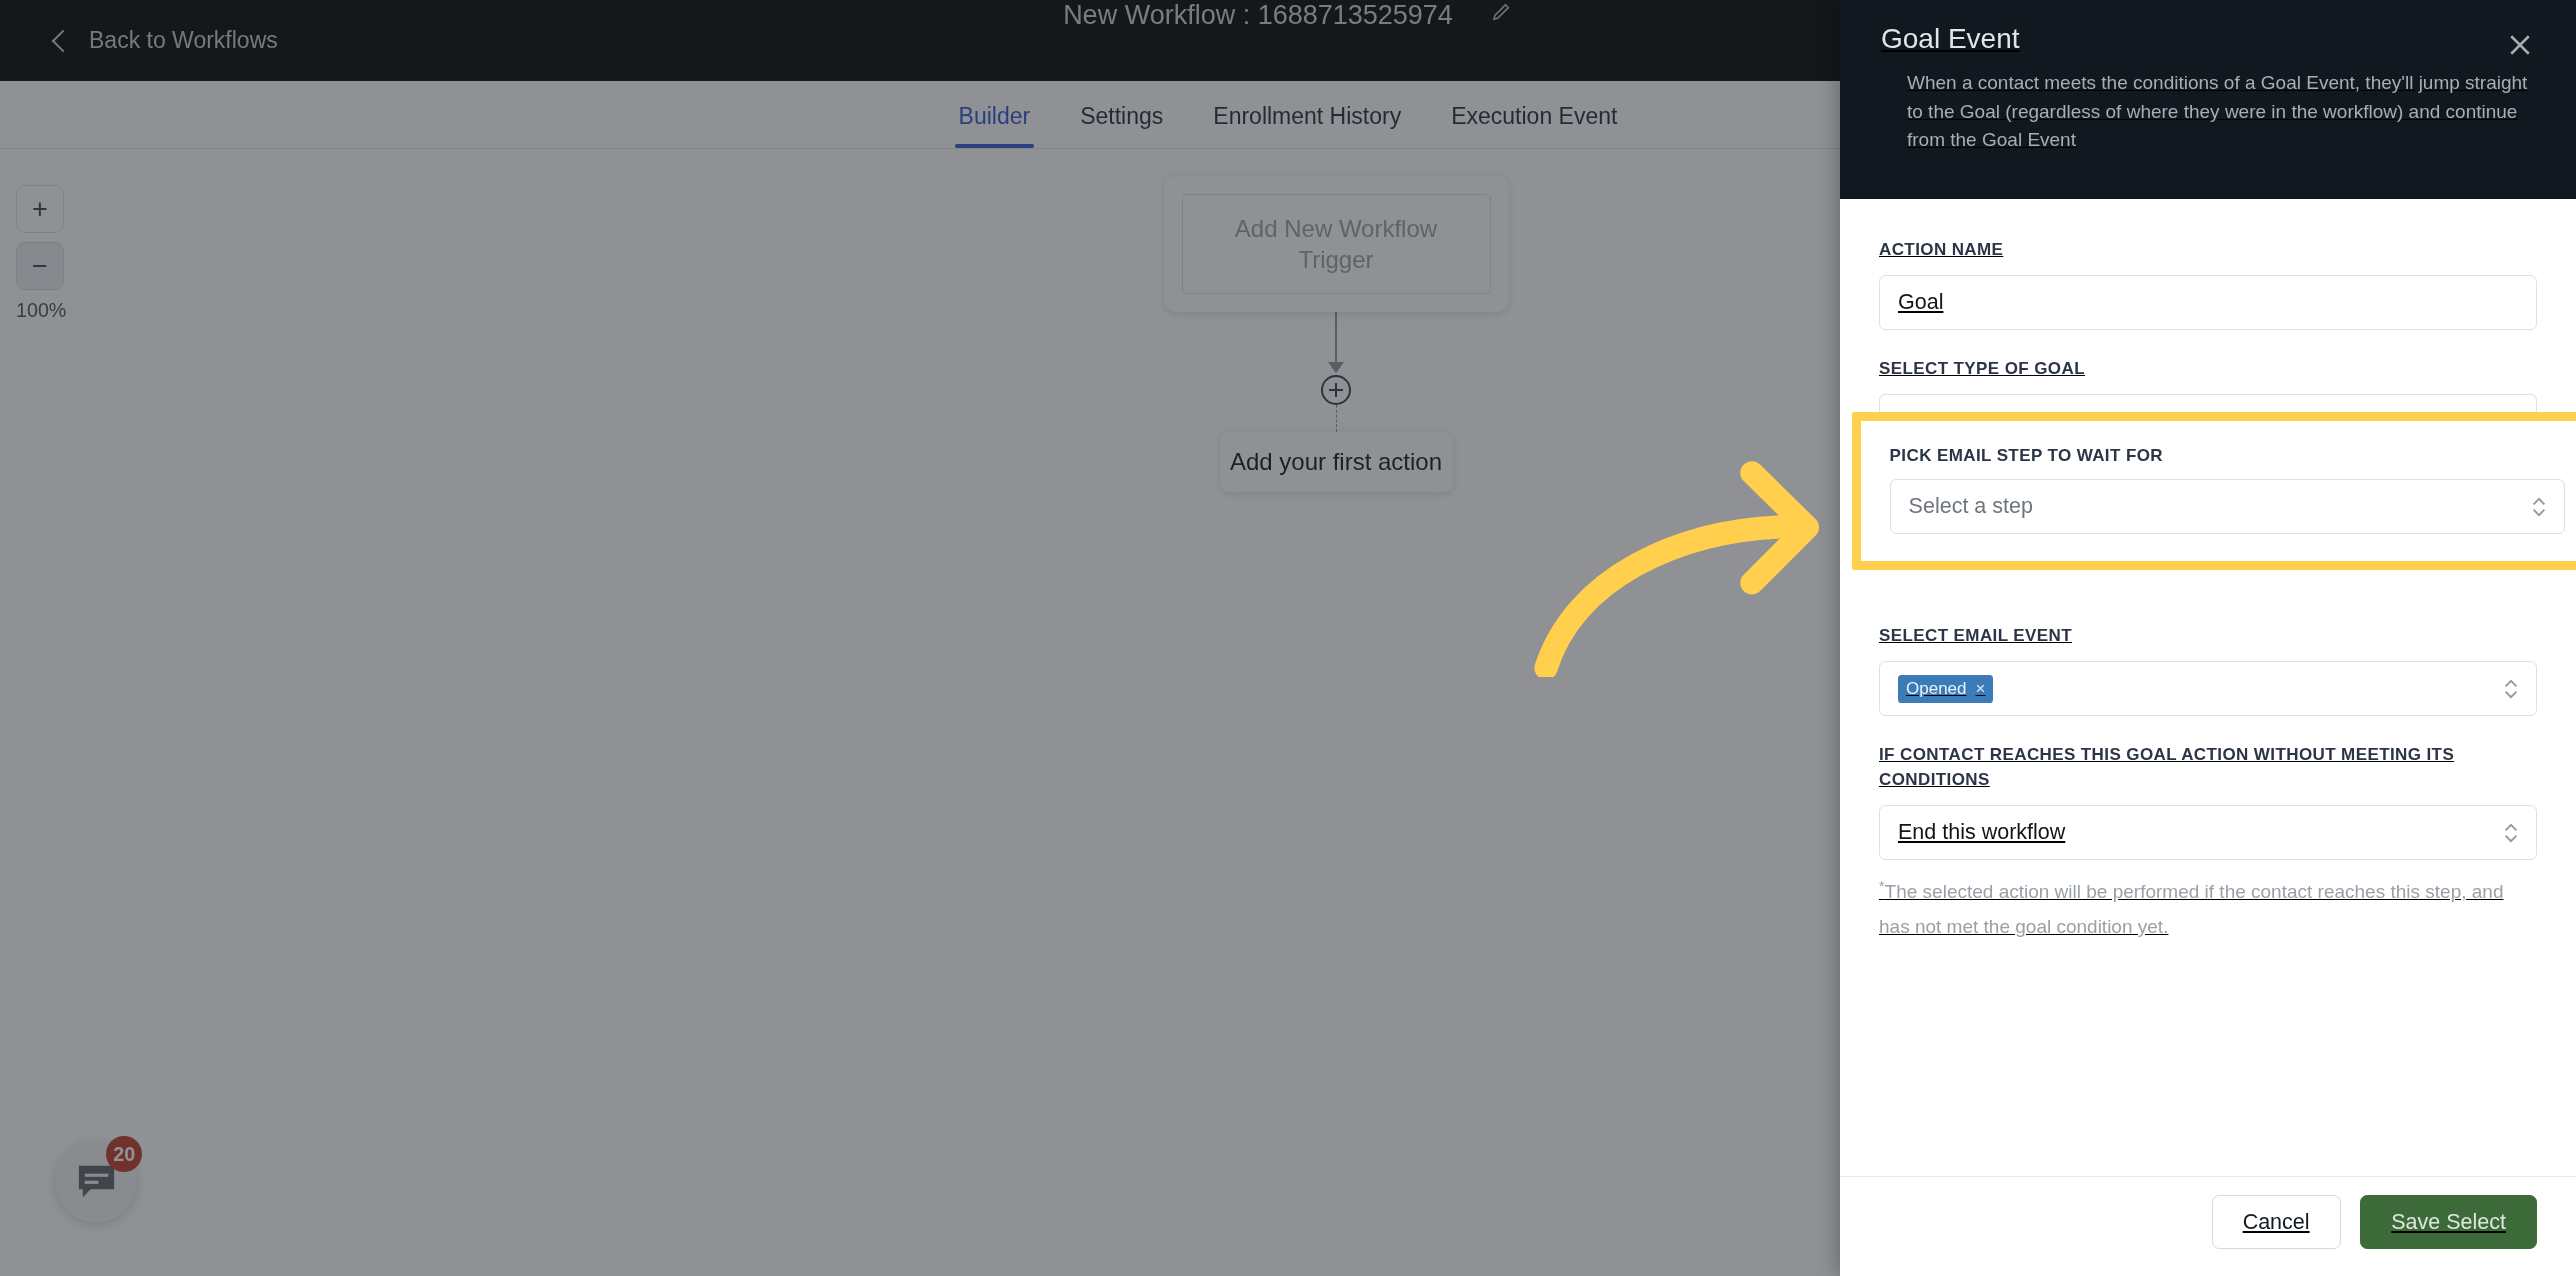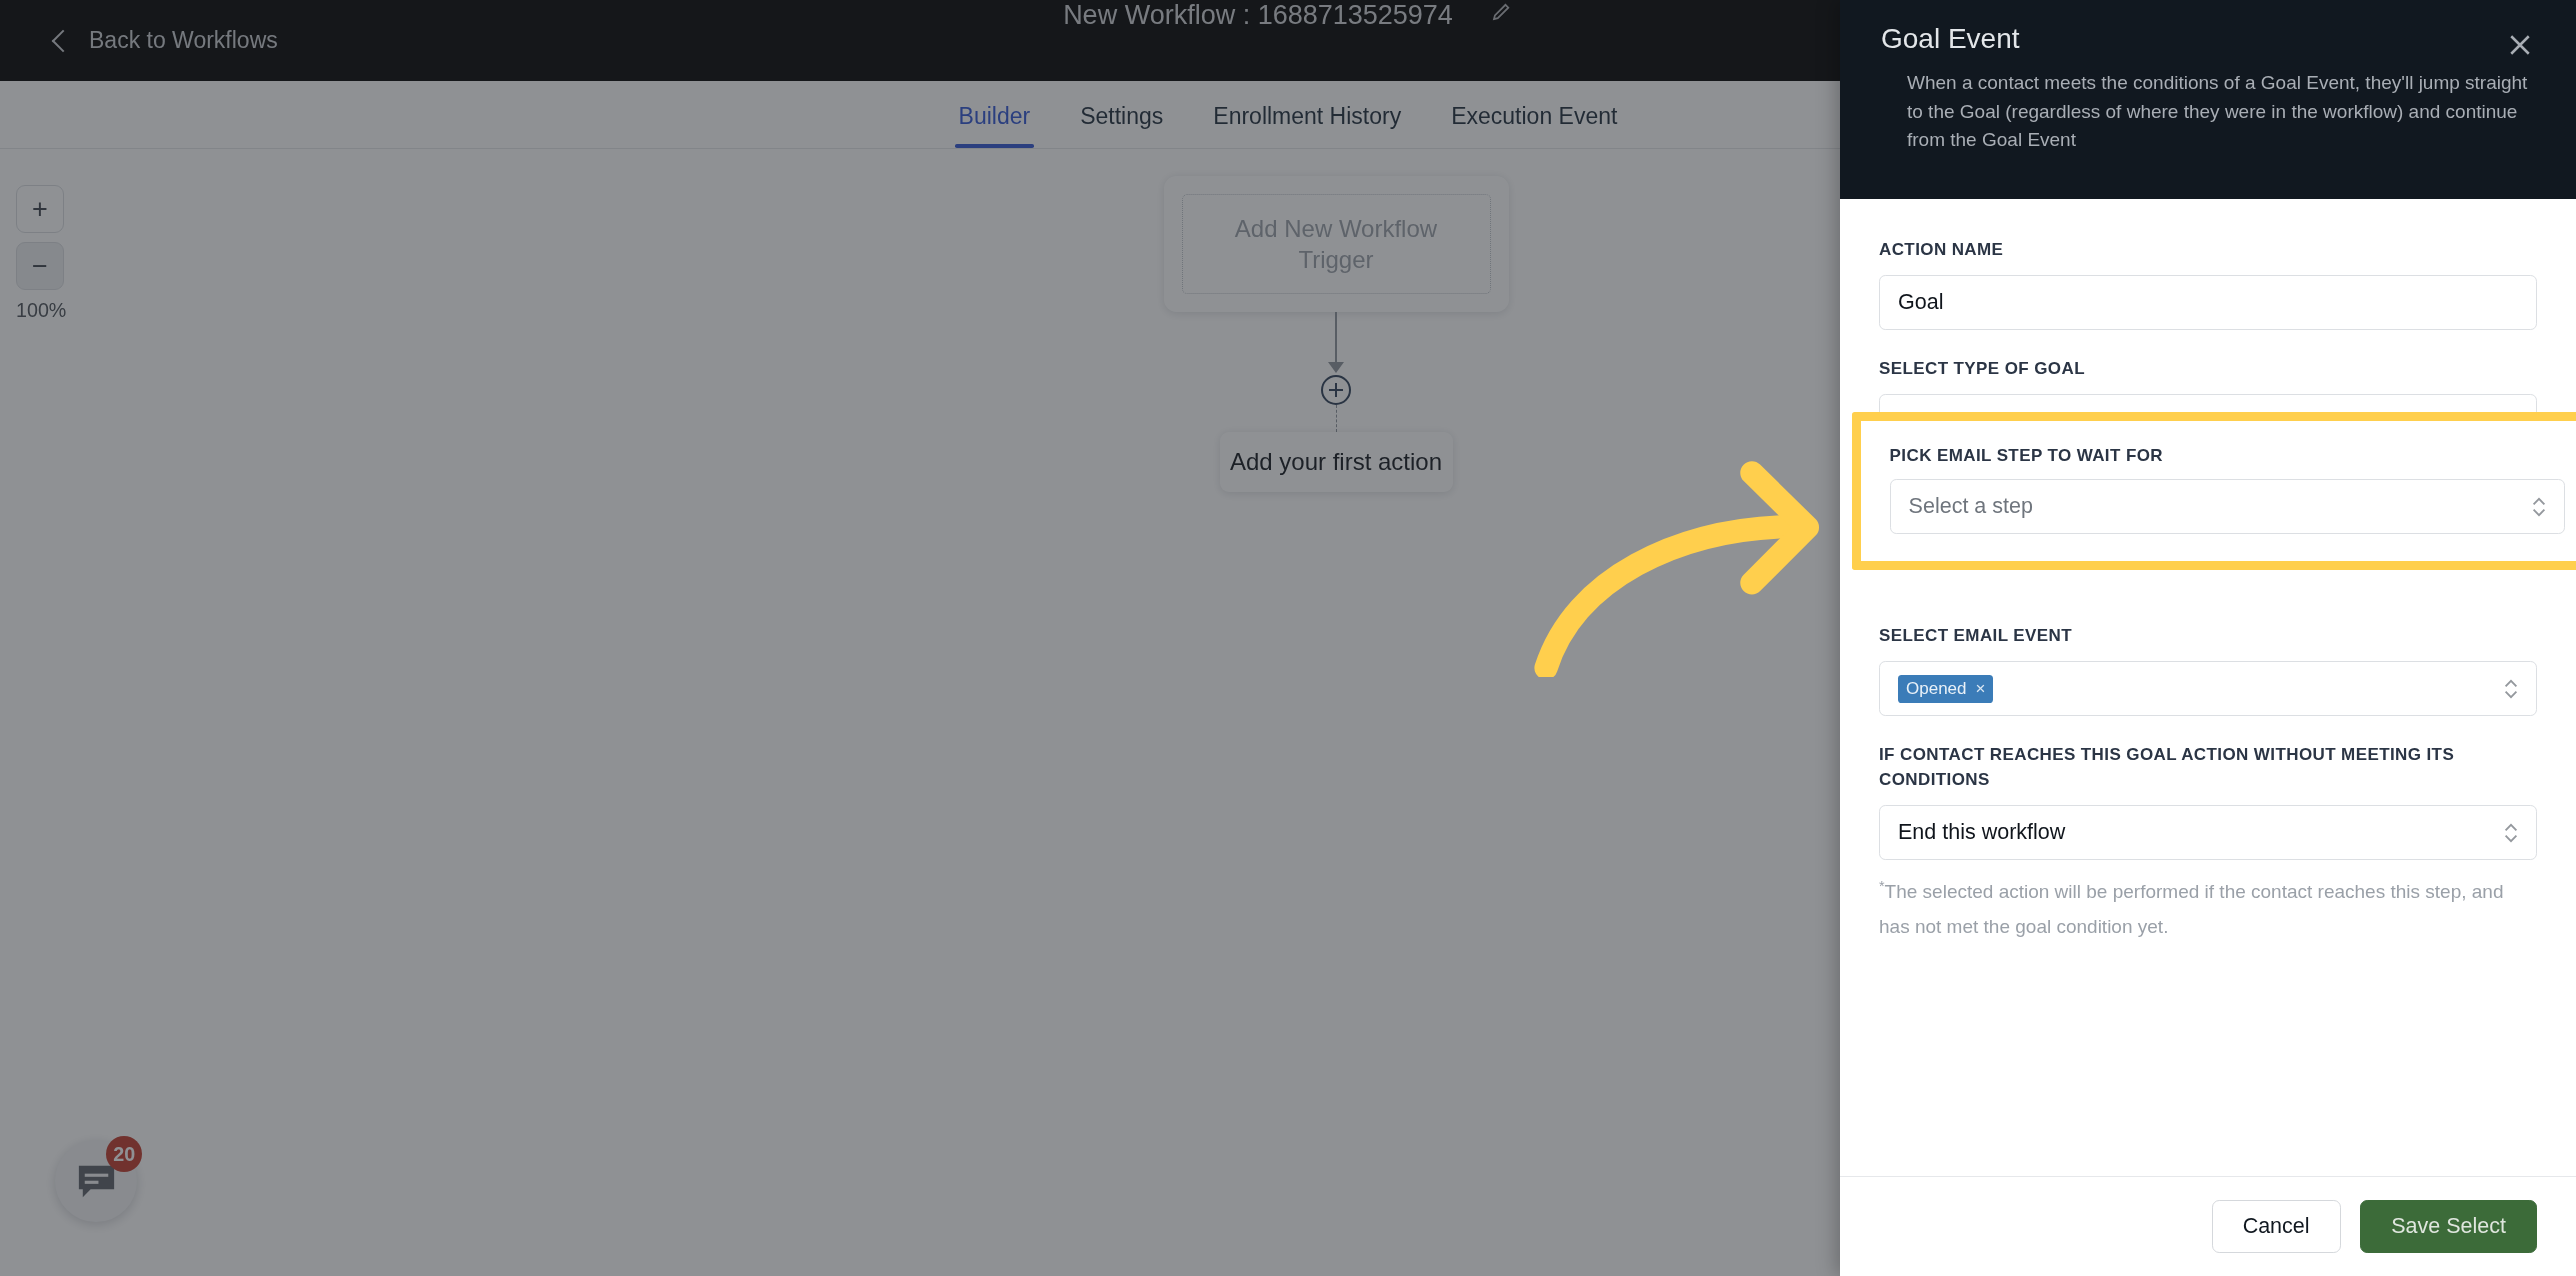--- a/index.html
+++ b/index.html
@@ -118,21 +118,21 @@
 
   
   .dim {
     position: absolute; inset: 0; background: rgba(40,44,50,.52); z-index: 40;
   }
 
   
   .panel {
     position: absolute; right: 0; top: 0; width: 736px; height: 1276px;
     background: #fff; z-index: 50; box-shadow: -3.6px 0 18px rgba(0,0,0,.25);
-    display: flex; flex-direction: column;
+    display: flex; flex-direction: column; text-decoration: underline;
   }
   .panel-head {
     background: #111820; color: #cfd3d8; padding: 23px 41px 30px 41px;
     position: relative; flex: 0 0 auto; min-height: 199px;
   }
   .panel-title { font-size: 28px; color: #e3e6e9; margin-bottom: 14.3px; }
   .panel-desc { font-size: 19px; line-height: 1.5; color: #a9aeb5; max-width: 653px; margin-left: 26px; }
   .panel-close {
     position: absolute; right: 38px; top: 27px; width: 36px; height: 36px;
     cursor: pointer; display: flex; align-items: center; justify-content: center;
@@ -170,21 +170,21 @@
   .highlight-wrap {
     position: absolute; left: 11.6px; right: -27px; top: 213px;
     border: 9.8px solid #FFCF4D; background: #fff; border-radius: 2.7px;
     padding: 23px 29px 27px 29px; z-index: 3;
   }
   .highlight-wrap .field-label { margin-bottom: 10.7px; }
 
   .panel-foot {
     flex: 0 0 auto; border-top: 0.9px solid #e6e8eb;
     padding: 27px 39px; display: flex; justify-content: flex-end;
-    align-items: center; gap: 19.7px; height: 100px;
+    align-items: flex-end; gap: 19.7px; height: 100px;
   }
   .btn {
     font-size: 21.5px; border-radius: 7.2px; padding: 13.4px 30px; cursor: pointer;
     white-space: nowrap;
   }
   .btn-cancel { background: #fff; border: 0.9px solid #d5d8dc; color: #111820; }
   .btn-save { background: #3c6b39; border: 0.9px solid #3c6b39; color: #dfe6de; }
 
   
   .anno-arrow {

